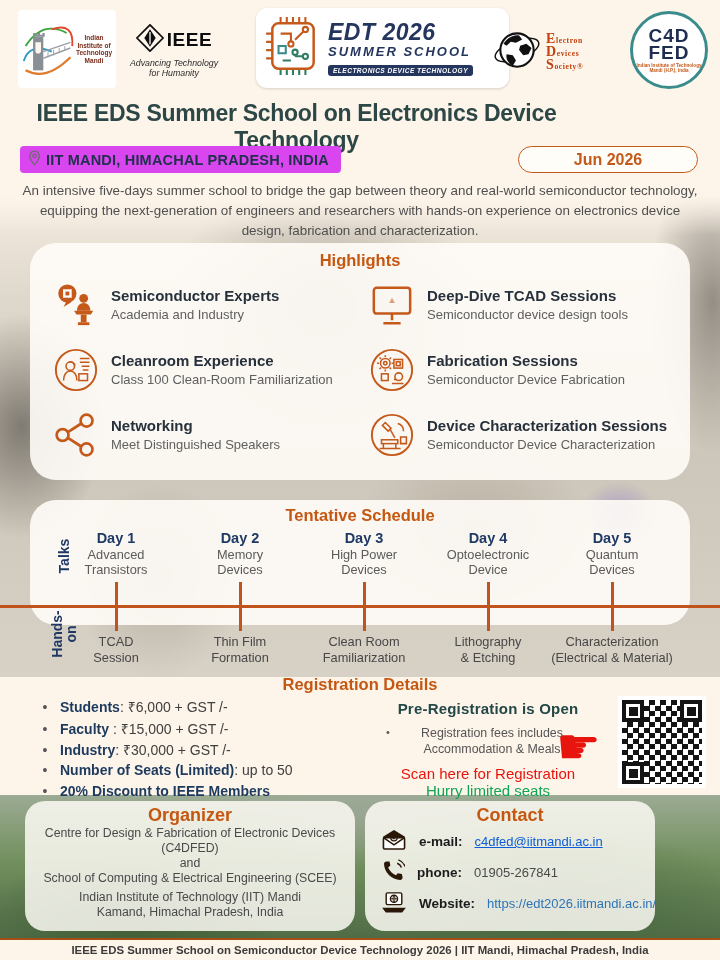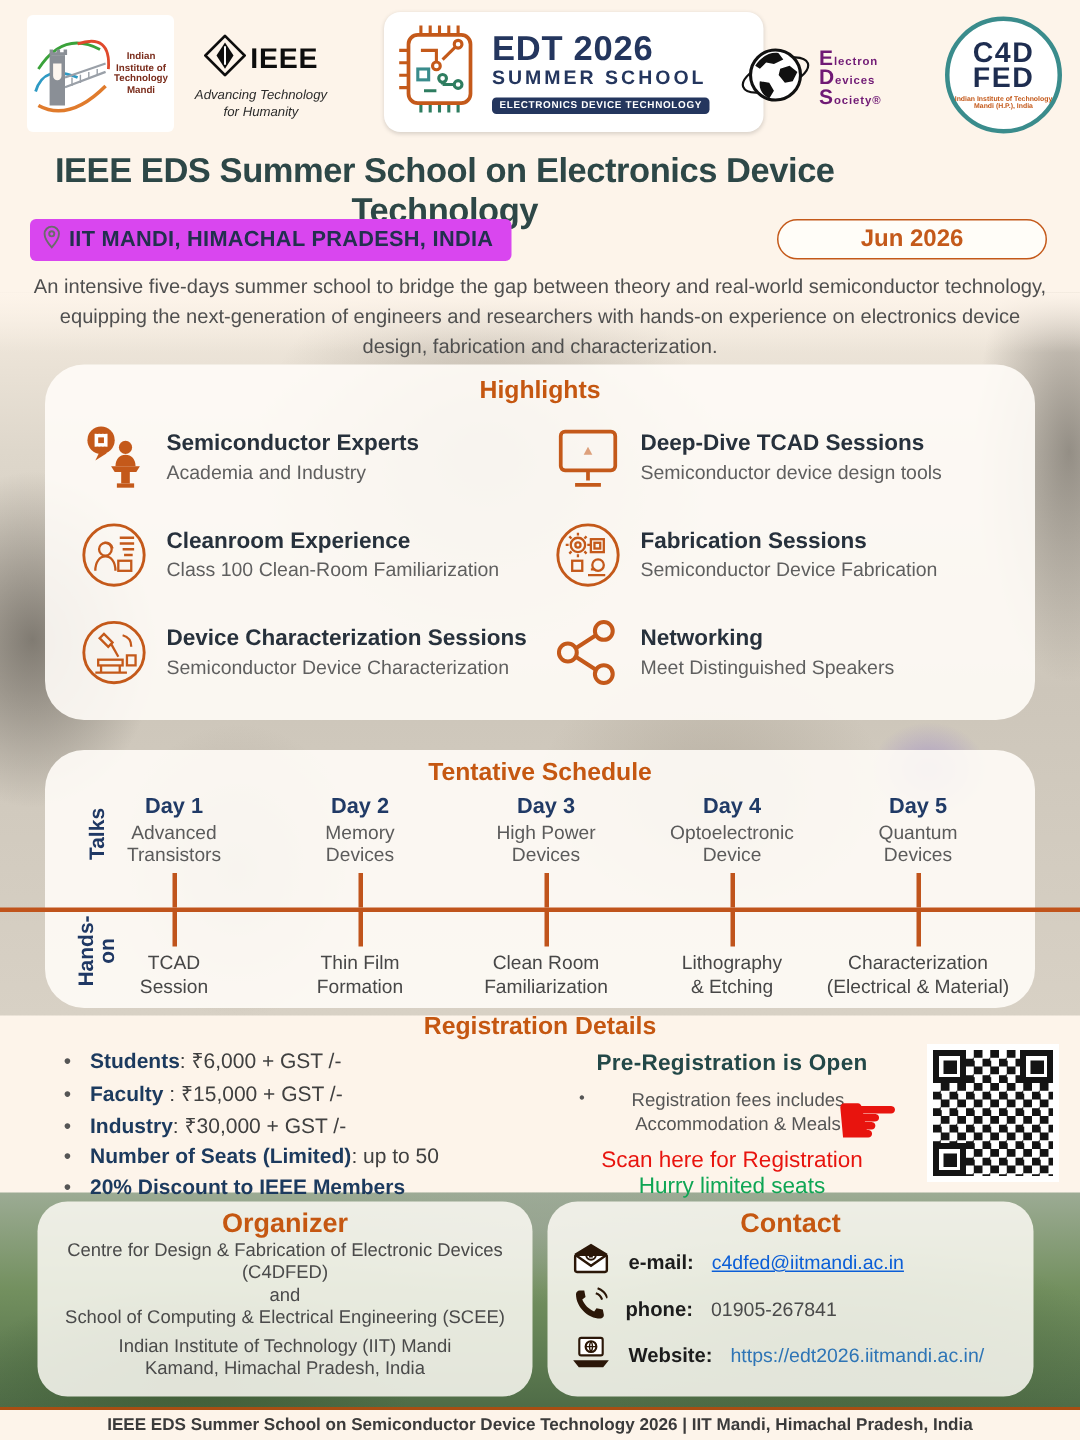--- a/index.html
+++ b/index.html
@@ -8,26 +8,26 @@
   .pre{white-space:pre-line;}
 
   
   .logo{position:absolute;display:flex;align-items:center;}
   .logo-iit{left:18px;top:10px;width:98px;height:78px;background:#fff;border-radius:4px;padding:2px;box-sizing:border-box;}
   .iit-name{font-size:6.5px;font-weight:bold;color:#7a2c1b;line-height:7.5px;text-align:center;}
   .logo-ieee{left:124px;top:24px;width:100px;height:54px;flex-direction:column;justify-content:center;}
   .ieee-top{display:flex;align-items:center;gap:3px;}
   .ieee-word{font-size:19px;font-weight:bold;color:#0d0d0d;letter-spacing:.5px;}
   .ieee-tag{font-size:8.8px;font-style:italic;color:#2b2b2b;text-align:center;line-height:10.5px;margin-top:2px;}
-  .logo-edt{left:256px;top:8px;width:253px;height:80px;background:#fff;border-radius:11px;box-shadow:0 1px 3px rgba(0,0,0,.15);padding:4px 8px;box-sizing:border-box;gap:6px;}
+  .logo-edt{left:256px;top:8px;width:253px;height:80px;background:#fff;border-radius:11px;box-shadow:0 1px 3px rgba(0,0,0,.15);padding:4px 8px;box-sizing:border-box;gap:6px;font-style:italic;}
   .edt-title{font-size:23px;font-weight:800;color:#24365e;letter-spacing:.5px;line-height:24px;}
   .edt-sub{font-size:13px;font-weight:700;color:#24365e;letter-spacing:2px;line-height:15px;}
   .edt-tag{display:inline-block;background:#24365e;color:#fff;font-size:6.6px;font-weight:bold;letter-spacing:.45px;border-radius:3px;padding:2px 5px;margin-top:2px;}
   .logo-eds{left:492px;top:24px;width:132px;height:56px;gap:4px;}
-  .eds-text{color:#701a75;}
+  .eds-text{color:#c2410c;font-family:Liberation Serif, serif;}
   .eds-line{font-size:7.6px;letter-spacing:.6px;line-height:11px;font-weight:600;}
   .eds-line::first-letter{font-size:14px;font-weight:bold;}
   .logo-c4fed{left:630px;top:11px;width:78px;height:78px;background:#fff;border:3px solid #3a8c8c;border-radius:50%;box-sizing:border-box;flex-direction:column;justify-content:center;align-items:center;}
   .c4fed-mono{font-size:19px;font-weight:800;color:#1e2d50;line-height:17px;letter-spacing:1px;}
   .c4fed-cap{font-size:4.6px;color:#c4591a;text-align:center;line-height:5.2px;margin-top:2px;font-weight:bold;}
 
   
   .title{position:absolute;top:100px;left:0;width:593px;text-align:center;font-size:23px;font-weight:bold;color:#2d4747;letter-spacing:-.3px;}
   .loc-pill{position:absolute;left:20px;top:146px;display:flex;align-items:center;gap:5px;background:#d946ef;border-radius:4px;padding:4px 12px 4px 8px;}
   .loc-pill span{font-size:14.5px;font-weight:bold;color:#22304e;letter-spacing:.2px;}
@@ -57,21 +57,21 @@
   .sec-title{text-align:center;font-size:16.5px;font-weight:bold;color:#c55711;}
 
   .card-hl{left:30px;top:243px;width:660px;height:237px;padding:8px 22px;}
   .hl-grid{display:grid;grid-template-columns:1fr 1fr;column-gap:16px;row-gap:9px;margin-top:7px;}
   .hl-item{display:flex;align-items:center;gap:11px;height:56px;}
   .hl-icon{flex:none;width:48px;height:48px;display:flex;align-items:center;justify-content:center;}
   .hl-t{font-size:15px;font-weight:bold;color:#27313c;line-height:18px;}
   .hl-s{font-size:13px;color:#5f5f5f;line-height:16px;margin-top:2px;}
 
   
-  .card-sch{left:30px;top:500px;width:660px;height:172px;padding-top:6px;}
+  .card-sch{left:30px;top:500px;width:660px;height:125px;padding-top:6px;}
   .vlabel{position:absolute;font-size:14px;font-weight:bold;color:#1f3864;text-align:center;transform:rotate(-90deg);}
   .vl-talks{left:6px;top:48px;width:56px;}
   .vl-hands{left:6px;top:120px;width:56px;line-height:14px;}
   .days-row,.hands-row{position:absolute;left:24px;width:620px;display:flex;}
   .days-row{top:30px;}
   .day-col,.hand-col{width:124px;display:flex;flex-direction:column;align-items:center;}
   .day-name{font-size:14.5px;font-weight:bold;color:#203a66;line-height:17px;}
   .day-topic{font-size:12.8px;color:#5b5b5b;line-height:15px;text-align:center;height:32px;}
   .tick{width:3px;height:23px;background:#c0541c;}
   .day-col .tick{margin-top:3px;}
@@ -96,21 +96,21 @@
   .hurry{font-size:15px;color:#0fa554;}
   .hand-pointer{position:absolute;left:556px;top:722px;font-size:50px;color:#e8140e;line-height:50px;font-family:"DejaVu Sans",sans-serif;}
   .qr{position:absolute;left:618px;top:696px;width:88px;height:92px;background:#fff;padding:4px;box-sizing:border-box;}
   .qr-inner{position:relative;width:100%;height:100%;background-image:repeating-conic-gradient(#141414 0% 25%,#fff 0% 50%);background-size:11px 11px;}
   .finder{position:absolute;width:14px;height:14px;border:4px solid #141414;background:#fff;}
   .finder::after{content:"";position:absolute;inset:2.5px;background:#141414;}
   .f-tl{left:0;top:0;}.f-tr{right:0;top:0;}.f-bl{left:0;bottom:0;}
 
   
   .card-org{left:25px;top:801px;width:330px;height:130px;background:rgba(253,250,244,.85);border-radius:20px;padding:4px 10px;text-align:center;}
-  .card-con{left:365px;top:801px;width:324px;height:130px;background:rgba(253,250,244,.85);border-radius:20px;padding:4px 12px;}
+  .card-con{left:365px;top:801px;width:290px;height:130px;background:rgba(253,250,244,.85);border-radius:20px;padding:4px 12px;}
   .org-title,.con-title{font-size:18px;font-weight:bold;color:#c55711;text-align:center;}
   .org-line{font-size:12.3px;color:#4a4a4a;line-height:15px;}
   .org-gap{height:4px;}
   .c-row{display:flex;align-items:center;gap:12px;height:31px;margin-left:4px;}
   .c-label{font-size:13.5px;font-weight:bold;color:#1c1c1c;}
   .c-val{font-size:13px;color:#4a4a4a;}
   .c-link{font-size:13px;color:#0b5ed7;text-decoration:underline;}
   .c-link2{font-size:13px;color:#2e75b6;text-decoration:none;}
 
   .footbar{position:absolute;left:0;top:938px;width:720px;height:22px;border-top:2px solid #a94e12;background:#fdf4ea;display:flex;align-items:center;justify-content:center;box-sizing:border-box;}
@@ -303,51 +303,51 @@
           </svg>
         </span>
         <div>
           <div class="hl-t">Fabrication Sessions</div>
           <div class="hl-s">Semiconductor Device Fabrication</div>
         </div>
       </div>
 
       <div class="hl-item">
         <span class="hl-icon">
+          <svg width="46" height="46" viewBox="0 0 48 48" fill="none" stroke="#c4591a" stroke-width="2.8">
+            <circle cx="10" cy="24" r="6.2"></circle>
+              <circle cx="35" cy="9" r="6.2"></circle>
+              <circle cx="35" cy="39" r="6.2"></circle>
+            <path d="M15.5 21L29.5 12 M15.5 27l14 9"></path>
+          </svg>
+        </span>
+        <div>
+          <div class="hl-t">Networking</div>
+          <div class="hl-s">Meet Distinguished Speakers</div>
+        </div>
+      </div>
+
+      <div class="hl-item">
+        <span class="hl-icon">
           <svg width="46" height="46" viewBox="0 0 48 48" fill="none" stroke="#c4591a" stroke-width="1.6">
             <circle cx="24" cy="24" r="21" stroke-width="2"></circle>
             <path d="M17 11l6 6-3 3-6-6z"></path>
               <path d="M22 18l5 9"></path>
             <path d="M30 12c4 1 6 4 6 8"></path>
             <rect x="13" y="29" width="17" height="4"></rect>
               <path d="M15 33v5 M28 33v5 M11 38h22"></path>
             <path d="M33 26h6v7h-6z"></path>
           </svg>
         </span>
         <div>
           <div class="hl-t">Device Characterization Sessions</div>
           <div class="hl-s">Semiconductor Device Characterization</div>
         </div>
       </div>
 
-      <div class="hl-item">
-        <span class="hl-icon">
-          <svg width="46" height="46" viewBox="0 0 48 48" fill="none" stroke="#c4591a" stroke-width="2.8">
-            <circle cx="10" cy="24" r="6.2"></circle>
-              <circle cx="35" cy="9" r="6.2"></circle>
-              <circle cx="35" cy="39" r="6.2"></circle>
-            <path d="M15.5 21L29.5 12 M15.5 27l14 9"></path>
-          </svg>
-        </span>
-        <div>
-          <div class="hl-t">Networking</div>
-          <div class="hl-s">Meet Distinguished Speakers</div>
-        </div>
-      </div>
-
     </div>
   </div>
 
   <div class="card card-sch">
     <div class="sec-title">Tentative Schedule</div>
     <div class="vlabel vl-talks">Talks</div>
     <div class="vlabel vl-hands">Hands-on</div>
 
     <div class="days-row">
       <div class="day-col">

